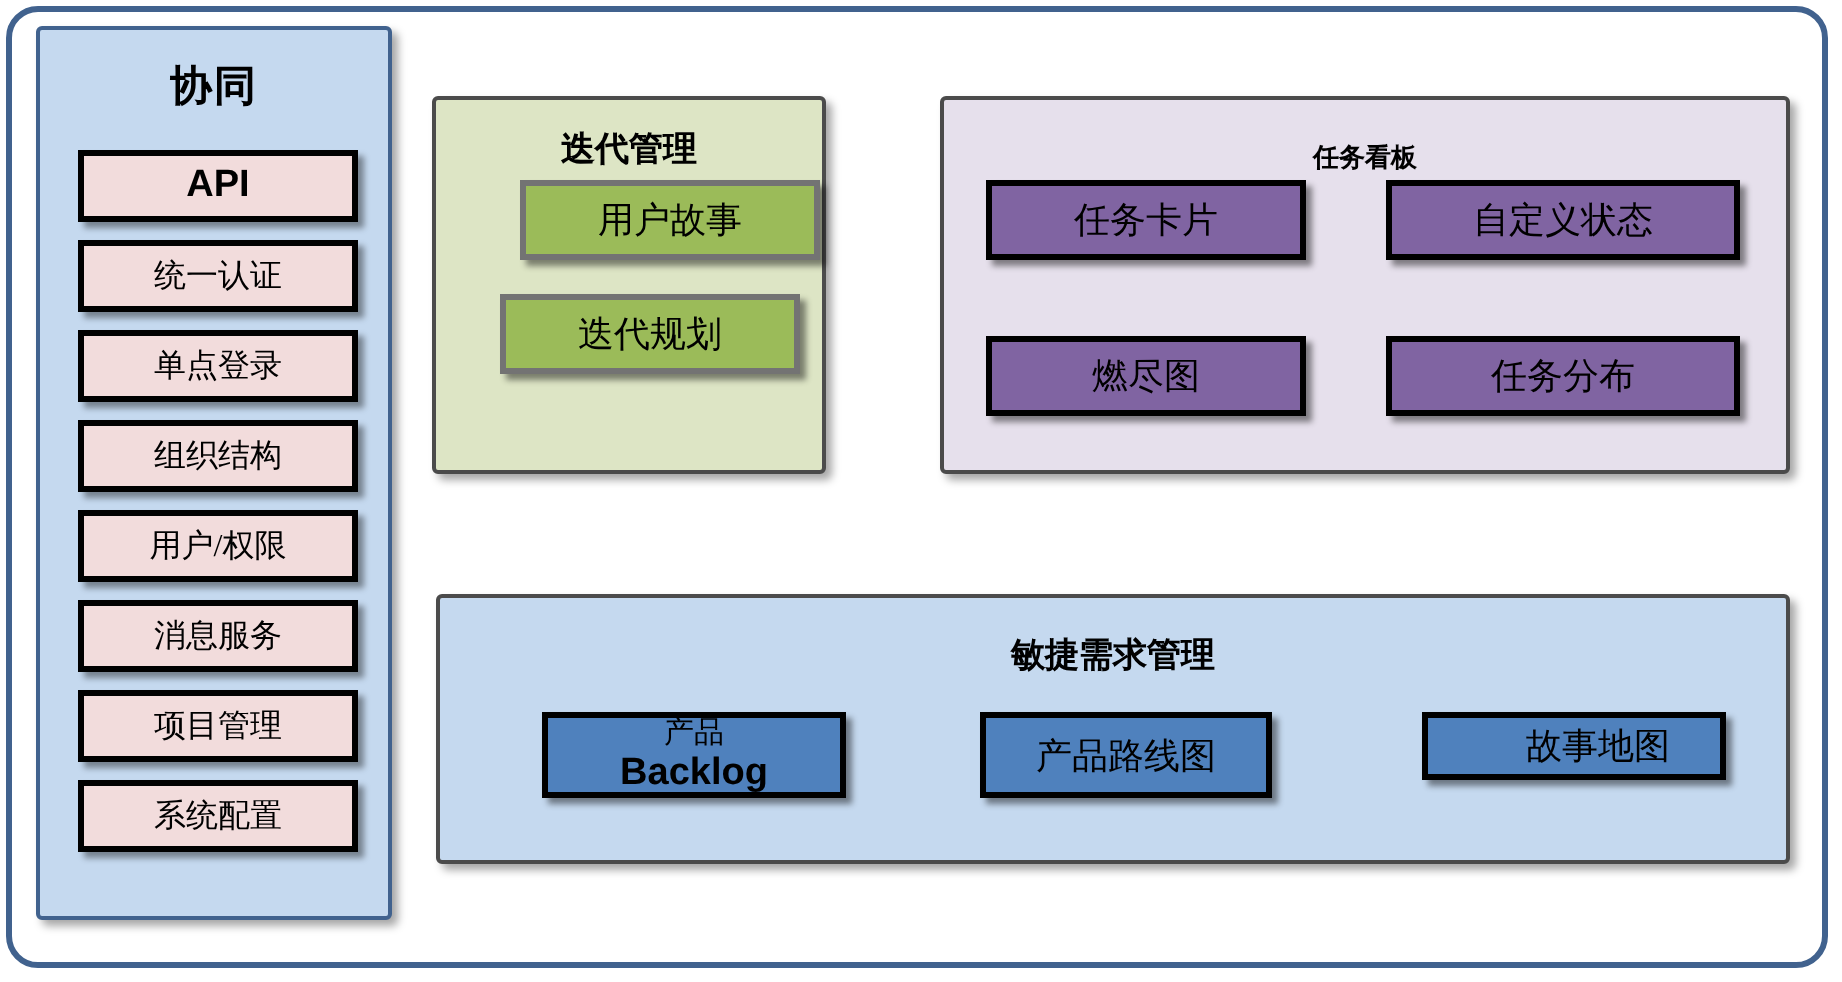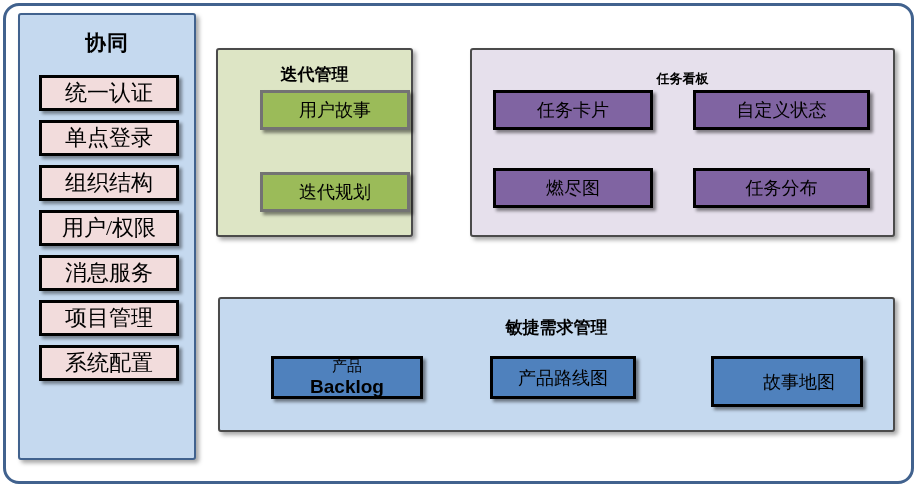--- a/index.html
+++ b/index.html
@@ -70,21 +70,21 @@
     box-sizing: border-box;
     width: 140px;
     height: 36px;
     margin-bottom: 9px;
     background: #f2dcdc;
     border: 3px solid #000000;
     display: flex;
     align-items: center;
     justify-content: center;
     font-family: "Liberation Serif", "DejaVu Serif", serif;
-    font-size: 22px;
+    font-size: 16px;
     color: #000000;
     box-shadow: 3px 3px 3px rgba(0,0,0,0.4);
   }
   .sb-item.is-bold {
     font-family: "Liberation Sans", "DejaVu Sans", sans-serif;
     font-weight: bold;
     font-size: 19px;
   }
 
   
@@ -181,47 +181,48 @@
 </head>
 <body>
 
 <div id="canvas">
 
   <div class="outer-frame"></div>
 
   <div class="panel sidebar">
     <div class="panel-title">协同</div>
     <div class="sidebar-list">
+      <div class="sb-item is-bold">API</div>
       <div class="sb-item">统一认证</div>
       <div class="sb-item">单点登录</div>
       <div class="sb-item">组织结构</div>
       <div class="sb-item">用户/权限</div>
       <div class="sb-item">消息服务</div>
       <div class="sb-item">项目管理</div>
       <div class="sb-item">系统配置</div>
     </div>
   </div>
 
   <div class="panel panel-iteration">
     <div class="panel-title">迭代管理</div>
     <div class="green-box" style="left:42px; top:40px; width:150px; height:40px;">用户故事</div>
-    <div class="green-box" style="left:42px; top:97px; width:150px; height:40px;margin-top:25px;">迭代规划</div>
+    <div class="green-box" style="left:32px; top:97px; width:150px; height:40px;">迭代规划</div>
   </div>
 
   <div class="panel panel-taskboard">
     <div class="panel-title">任务看板</div>
     <div class="purple-box" style="left:21px; top:40px; width:160px; height:40px;">任务卡片</div>
     <div class="purple-box" style="left:221px; top:40px; width:177px; height:40px;">自定义状态</div>
     <div class="purple-box" style="left:21px; top:118px; width:160px; height:40px;">燃尽图</div>
     <div class="purple-box" style="left:221px; top:118px; width:177px; height:40px;">任务分布</div>
   </div>
 
   <div class="panel panel-agile">
     <div class="panel-title">敏捷需求管理</div>
     <div class="blue-box" style="left:51px; top:57px; width:152px; height:43px;">
       <span class="mixed-cjk">产品</span>
         <span class="mixed-latin">Backlog</span>
     </div>
     <div class="blue-box" style="left:270px; top:57px; width:146px; height:43px;">产品路线图</div>
-    <div class="blue-box" style="left:491px; top:57px; width:152px; height:51px;padding-left:24px;">故事地图</div>
+    <div class="blue-box" style="left:491px; top:57px; width:152px; height:34px;padding-left:24px;">故事地图</div>
   </div>
 
 </div>
 
 </body></html>

